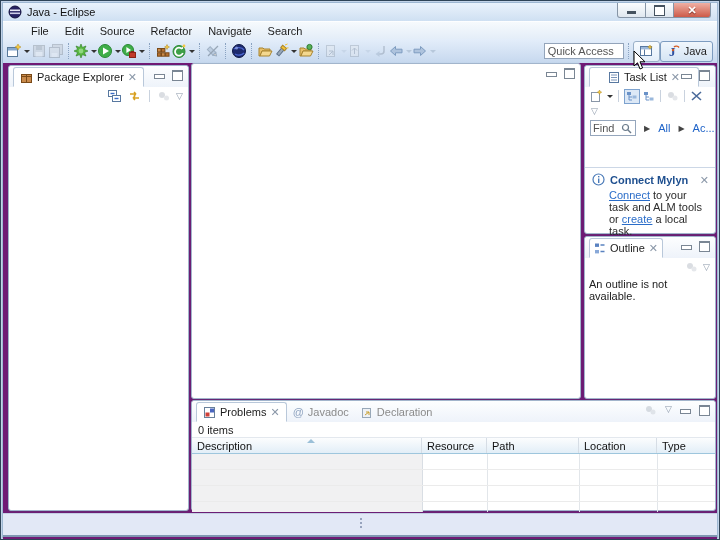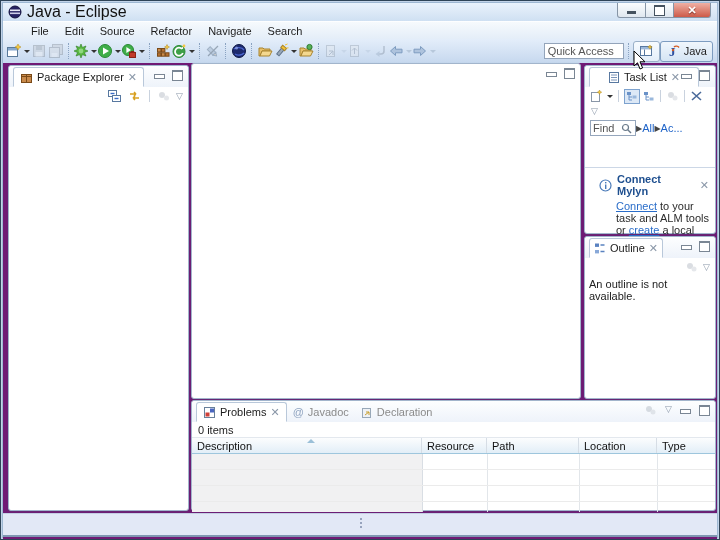--- a/index.html
+++ b/index.html
@@ -4,21 +4,21 @@
 <style>
   html,body{margin:0;padding:0;background:#888;}
   .window{position:relative;width:720px;height:540px;box-sizing:border-box;
     font-family:"Liberation Sans",sans-serif;font-size:11px;color:#222;
     background:#c2d3e8;border:1px solid #2e4357;overflow:hidden;}
   .frame-inner{position:absolute;inset:1px;border:1px solid #9db7d2;pointer-events:none;}
 
   
   .titlebar{position:absolute;left:2px;top:2px;right:2px;height:18px;
     background:linear-gradient(#e9f2fc,#cfe0f2);display:flex;align-items:center;padding-left:5px;}
-  .title-text{margin-left:5px;font-size:16px;color:#111;}
+  .title-text{margin-left:5px;font-size:11px;color:#111;}
   .winbtns{position:absolute;top:0;right:6px;display:flex;height:15px;}
   .winbtn{box-sizing:border-box;border:1px solid #8695a6;border-top:none;
     background:linear-gradient(#fbfdfe,#dfe7ef);display:flex;align-items:center;justify-content:center;}
   .winbtn.min{width:29px;border-bottom-left-radius:3px;}
   .winbtn.max{width:27px;border-left:none;border-right:none;}
   .winbtn.close{width:38px;background:linear-gradient(#efb0a4,#cd5a48);border-bottom-right-radius:3px;}
   .glyph-min{width:9px;height:3px;background:#45525f;margin-top:4px;}
   .glyph-max{width:9px;height:8px;border:1px solid #45525f;border-top:2px solid #45525f;background:#fff;}
   .glyph-close{color:#fff;font-weight:bold;font-size:11px;line-height:10px;text-shadow:0 1px 1px #7c2d22;}
 
@@ -59,27 +59,27 @@
   .tab-close{color:#8a97a8;font-size:11px;line-height:10px;}
   .mnmx{position:absolute;right:5px;top:4px;display:flex;gap:7px;align-items:flex-start;}
   .ico-min{width:9px;height:3px;border:1px solid #7a8694;background:#fff;margin-top:4px;}
   .ico-max{width:9px;height:8px;border:1px solid #7a8694;border-top:2px solid #7a8694;background:#fff;}
   .viewbar{height:18px;display:flex;align-items:center;justify-content:flex-end;gap:5px;padding:0 5px;}
   .vsep{width:0;height:12px;border-left:1px solid #c9d2de;margin:0 2px;}
   .tri-menu{color:#8a97a8;font-size:9px;line-height:9px;}
 
   
   .tl-row2{height:13px;display:flex;align-items:center;padding-left:6px;}
-  .tl-findrow{height:20px;display:flex;align-items:center;gap:0;padding-left:5px;}
+  .tl-findrow{height:20px;display:flex;align-items:center;gap:8px;padding-left:5px;}
   .find-box{display:flex;align-items:center;border:1px solid #95a6bc;height:16px;width:46px;padding:0 2px;box-sizing:border-box;}
   .find-input{border:none;outline:none;width:28px;font:11px "Liberation Sans",sans-serif;color:#444;padding:0;}
   .find-input::placeholder{color:#555;opacity:1;}
   .tl-link{color:#1e63c8;white-space:nowrap;}
   .arrow-sm{color:#444;font-size:8px;}
-  .mylyn{position:absolute;left:0;right:0;bottom:0;height:66px;border-top:1px solid #ccd7e6;padding:5px 6px 0 14px;box-sizing:border-box;}
+  .mylyn{position:absolute;left:0;right:0;bottom:0;height:66px;border-top:1px solid #ccd7e6;padding:5px 6px 0 7px;box-sizing:border-box;}
   .mylyn-titlerow{display:flex;align-items:center;gap:5px;}
   .mylyn-title{color:#1e4f8f;font-weight:bold;}
   .mylyn-close{margin-left:auto;color:#8a97a8;}
   .mylyn-body{margin:3px 0 0 17px;line-height:12px;color:#2b2b2b;}
   .mylyn-link{color:#2a6dc9;text-decoration:underline;}
 
   
   .count-row{height:15px;display:flex;align-items:center;padding-left:6px;color:#1c1c1c;}
   .tbl-header{display:flex;height:17px;box-sizing:border-box;
     background:linear-gradient(#fcfdfe,#e2eef7);border-top:1px solid #e3e8ee;border-bottom:1px solid #9ec6dd;}

